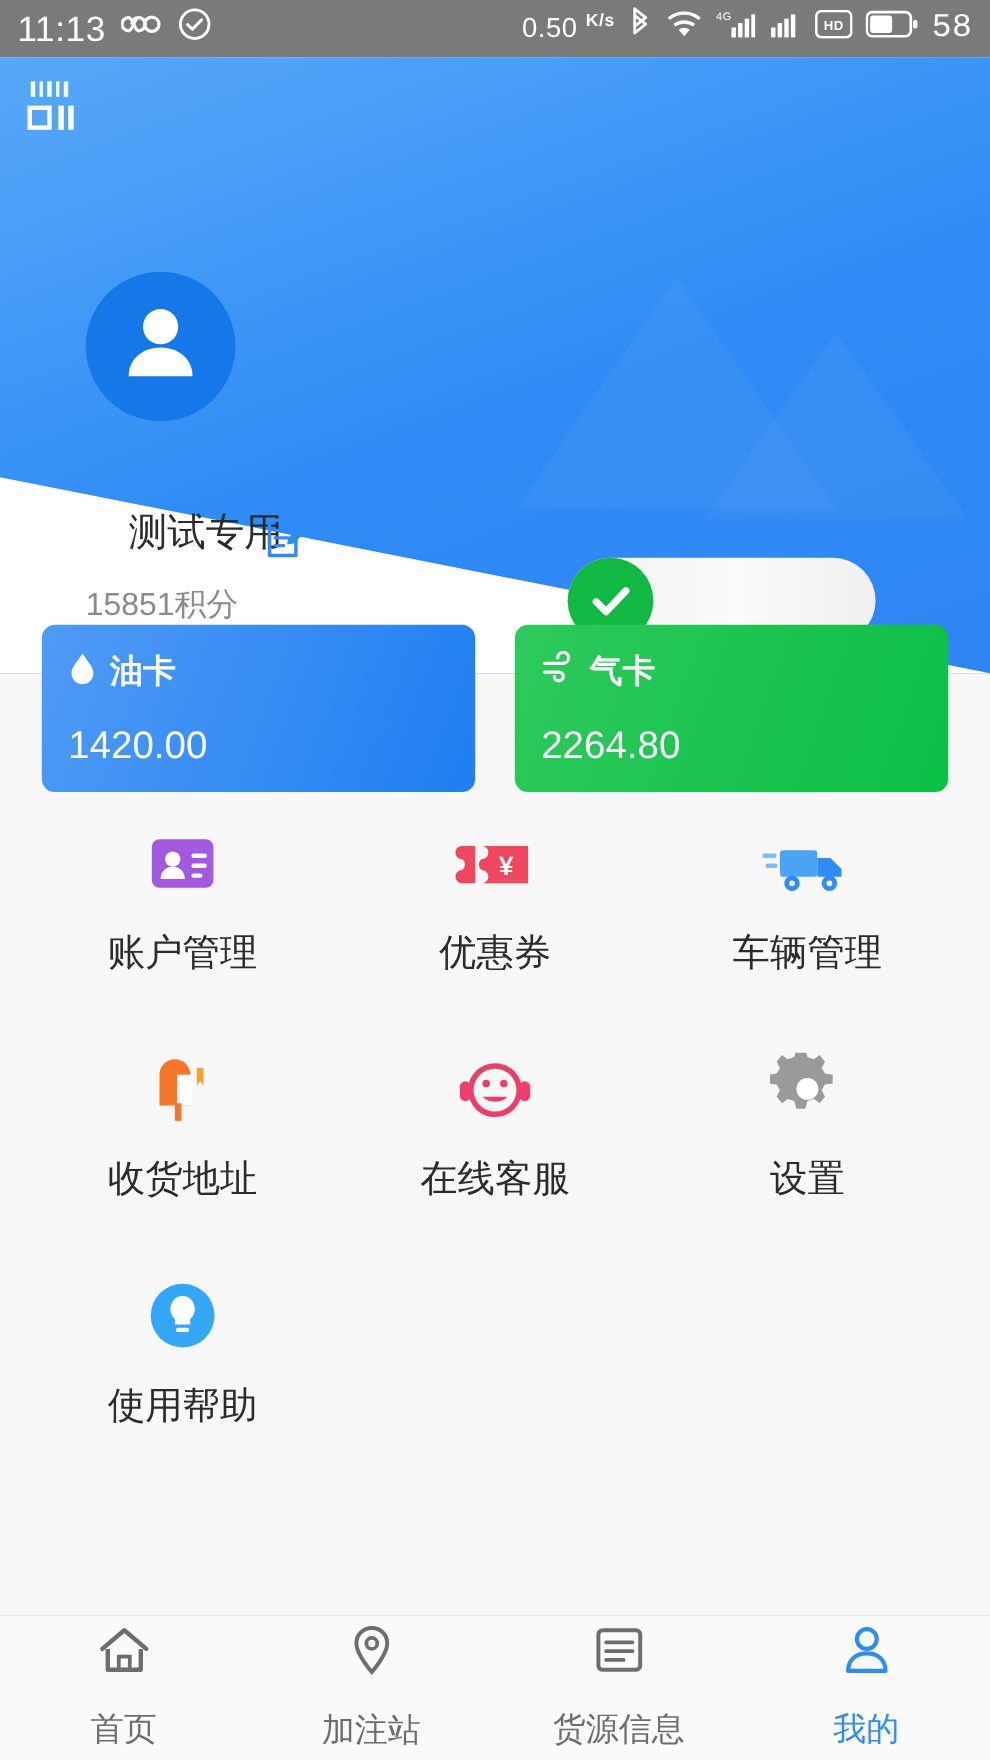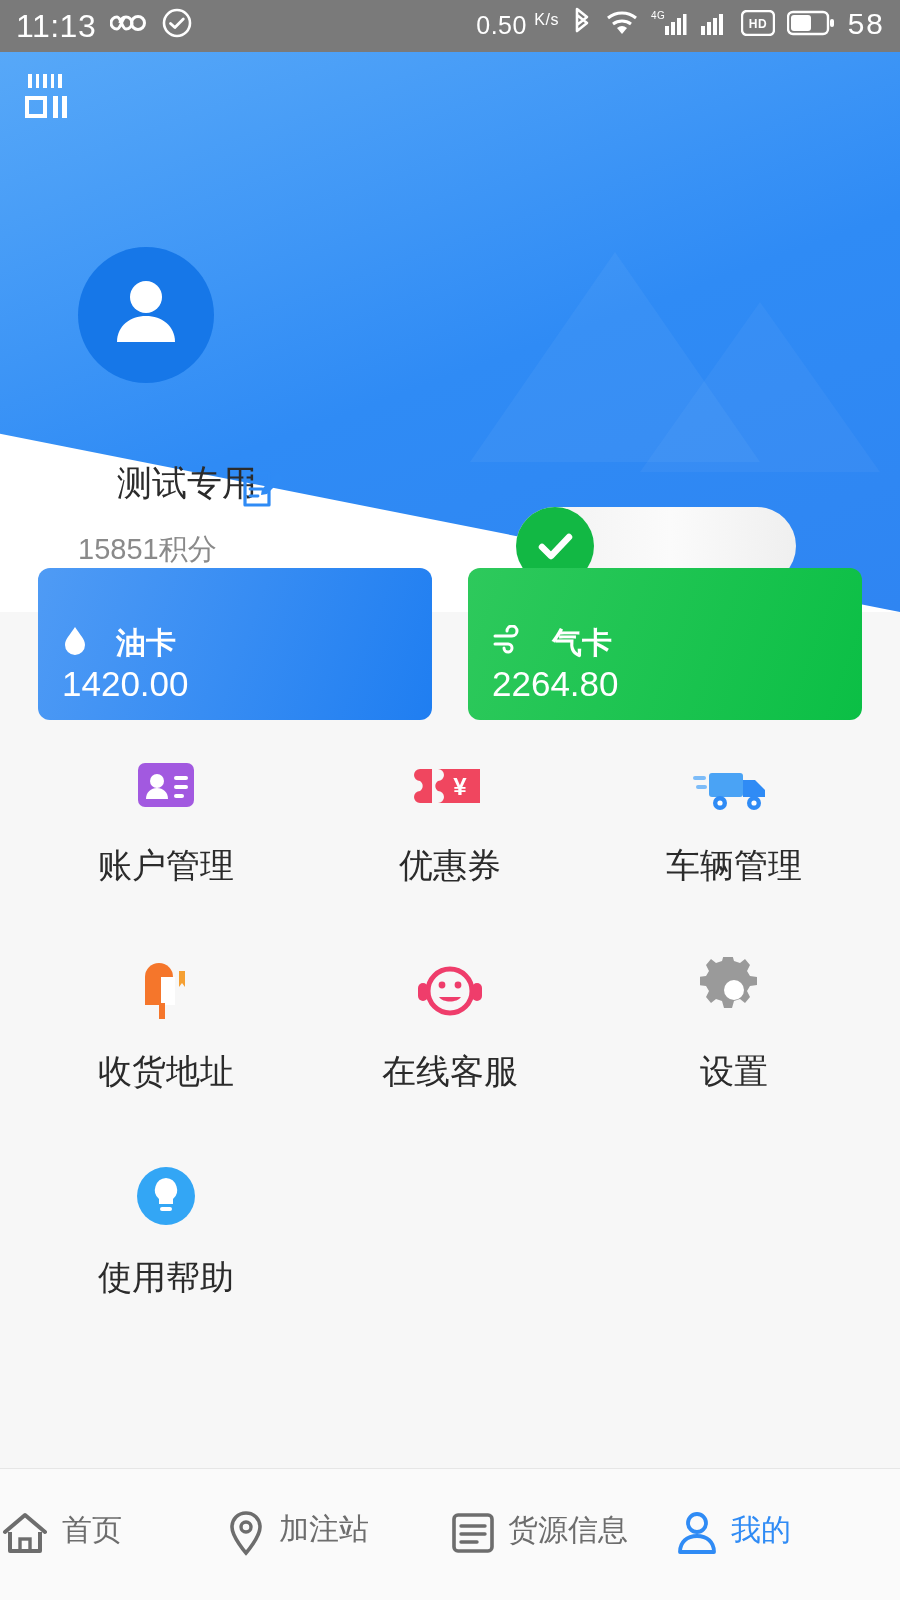--- a/index.html
+++ b/index.html
@@ -14,21 +14,21 @@
   
   .statusbar{
     height:52px; background:#7a7a7a; color:#fff;
     display:flex; align-items:center; padding:0 16px;
     font-size:30px; letter-spacing:0.5px;
   }
   .sb-time{ font-size:32px; font-weight:400; }
   .sb-left{ display:flex; align-items:center; gap:14px; }
   .sb-right{ margin-left:auto; display:flex; align-items:center; gap:12px; }
   .sb-net{ font-size:25px; }
-  .sb-net sup{ font-size:16px; }
+  .sb-net sup{ font-size:16px;font-weight:bold; }
   .sb-batt-num{ font-size:30px;font-family:Liberation Mono, monospace; }
 
   
   .header{
     position:relative; height:560px; overflow:hidden;
     background:linear-gradient(160deg,#57a8f8 0%,#2f8bf5 55%,#2f85f2 100%);
   }
   .hdr-wave{
     position:absolute; left:0; right:0; bottom:0; height:330px;
     background:#fff;
@@ -79,40 +79,40 @@
   .cards{
     position:absolute; top:568px; left:0; right:0;
     display:flex; gap:36px; padding:0 38px;
   }
   .card{
     flex:1; height:152px; border-radius:12px; padding:22px 24px;
     color:#fff; display:flex; flex-direction:column; justify-content:space-between;
   }
   .card.oil{ background:linear-gradient(110deg,#4f9bf5 0%,#1f7ef1 100%); }
   .card.gas{ background:linear-gradient(110deg,#2ec95c 0%,#0bbf45 100%); }
-  .card-top{ display:flex; align-items:center; gap:28px; font-size:30px; font-weight:bold;margin-top:33px; }
+  .card-top{ display:flex; align-items:center; gap:12px; font-size:30px; font-weight:bold; }
   .card-amt{ font-size:35px; font-weight:normal; }
 
   
   .grid{
     position:absolute; top:745px; left:0; right:0;
     display:grid; grid-template-columns:repeat(3,1fr); row-gap:62px;
     padding:0 24px;
   }
   .gitem{ display:flex; flex-direction:column; align-items:center; gap:26px; }
   .gicon{ height:72px; display:flex; align-items:flex-end; justify-content:center; }
   .glabel{ font-size:34px; color:#2b2b2b; }
 
   
   .tabbar{
     position:absolute; left:0; right:0; bottom:0; height:132px;
     background:#fafafa; border-top:1px solid #e6e6e6;
     display:flex; align-items:center;
   }
-  .tab{ flex:1; display:flex; flex-direction:row; gap:12px; }
+  .tab{ flex:1; display:flex; flex-direction:column; align-items:center; gap:24px; }
   .tab .tlabel{ font-size:30px; color:#6d6d6d; }
   .tab.active .tlabel{ color:#2f8bf5; }
 </style>
 </head>
 <body>
 
 <div class="statusbar">
   <div class="sb-left">
     <span class="sb-time">11:13</span>
     <span>

